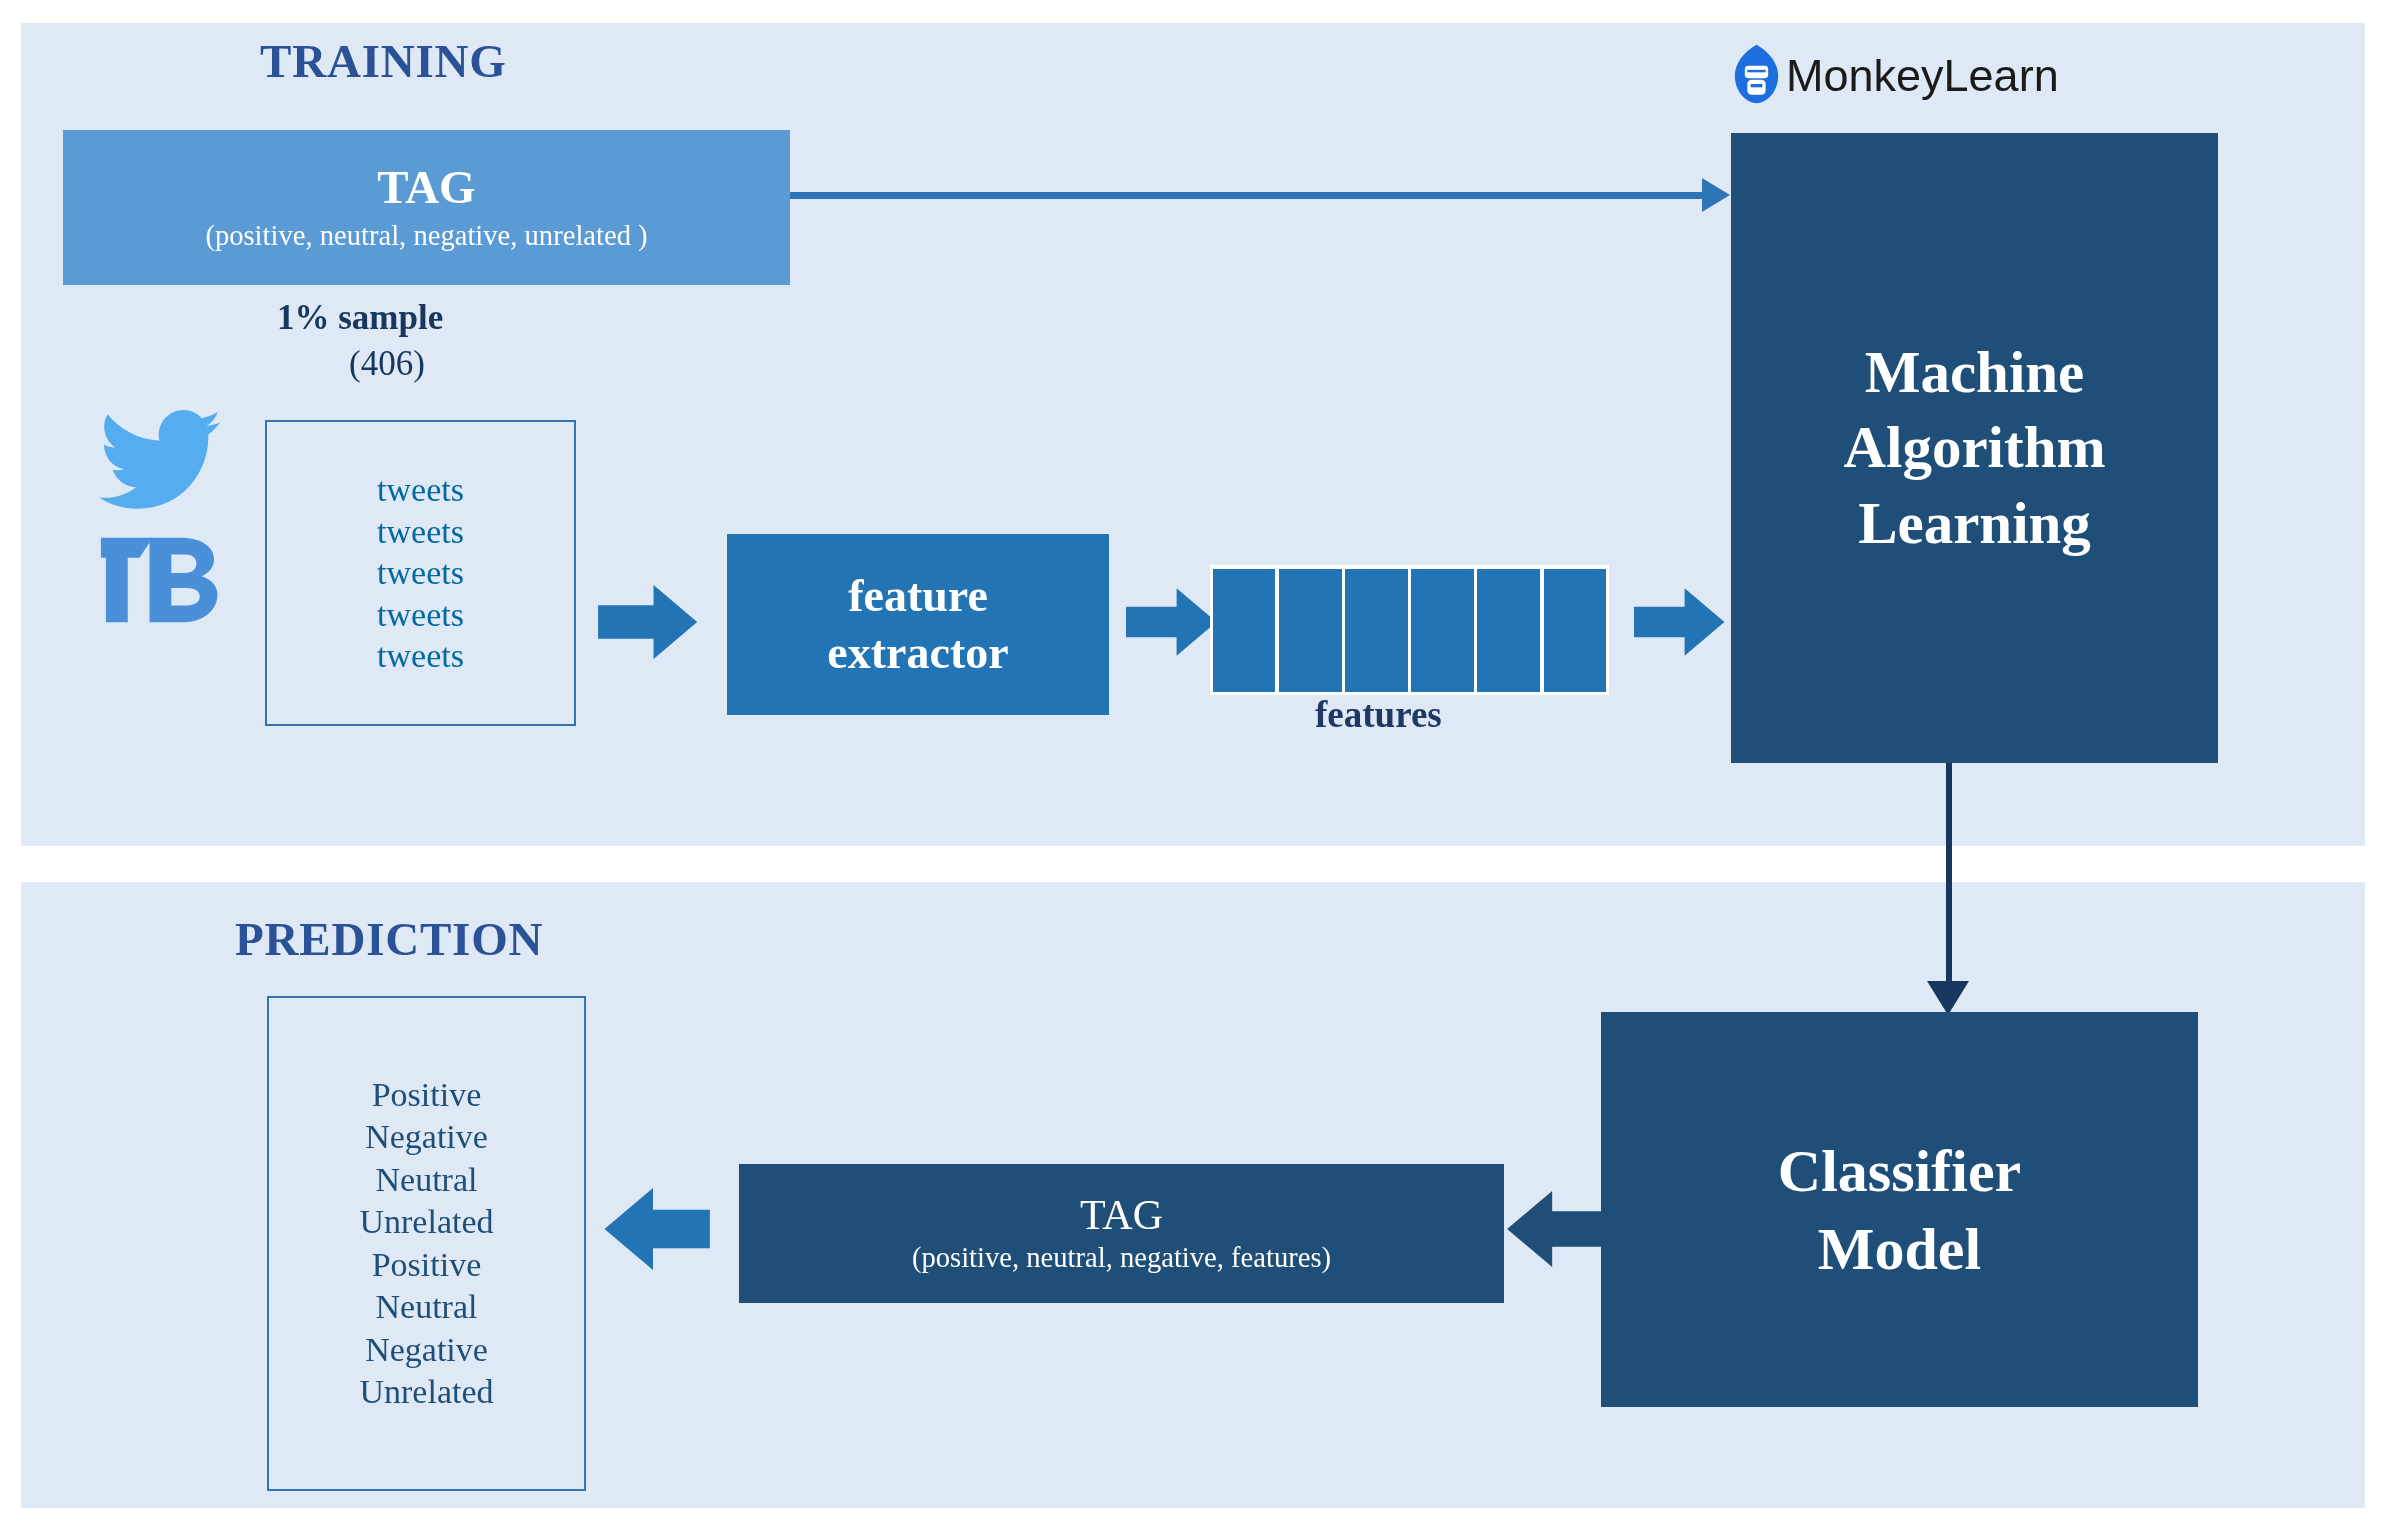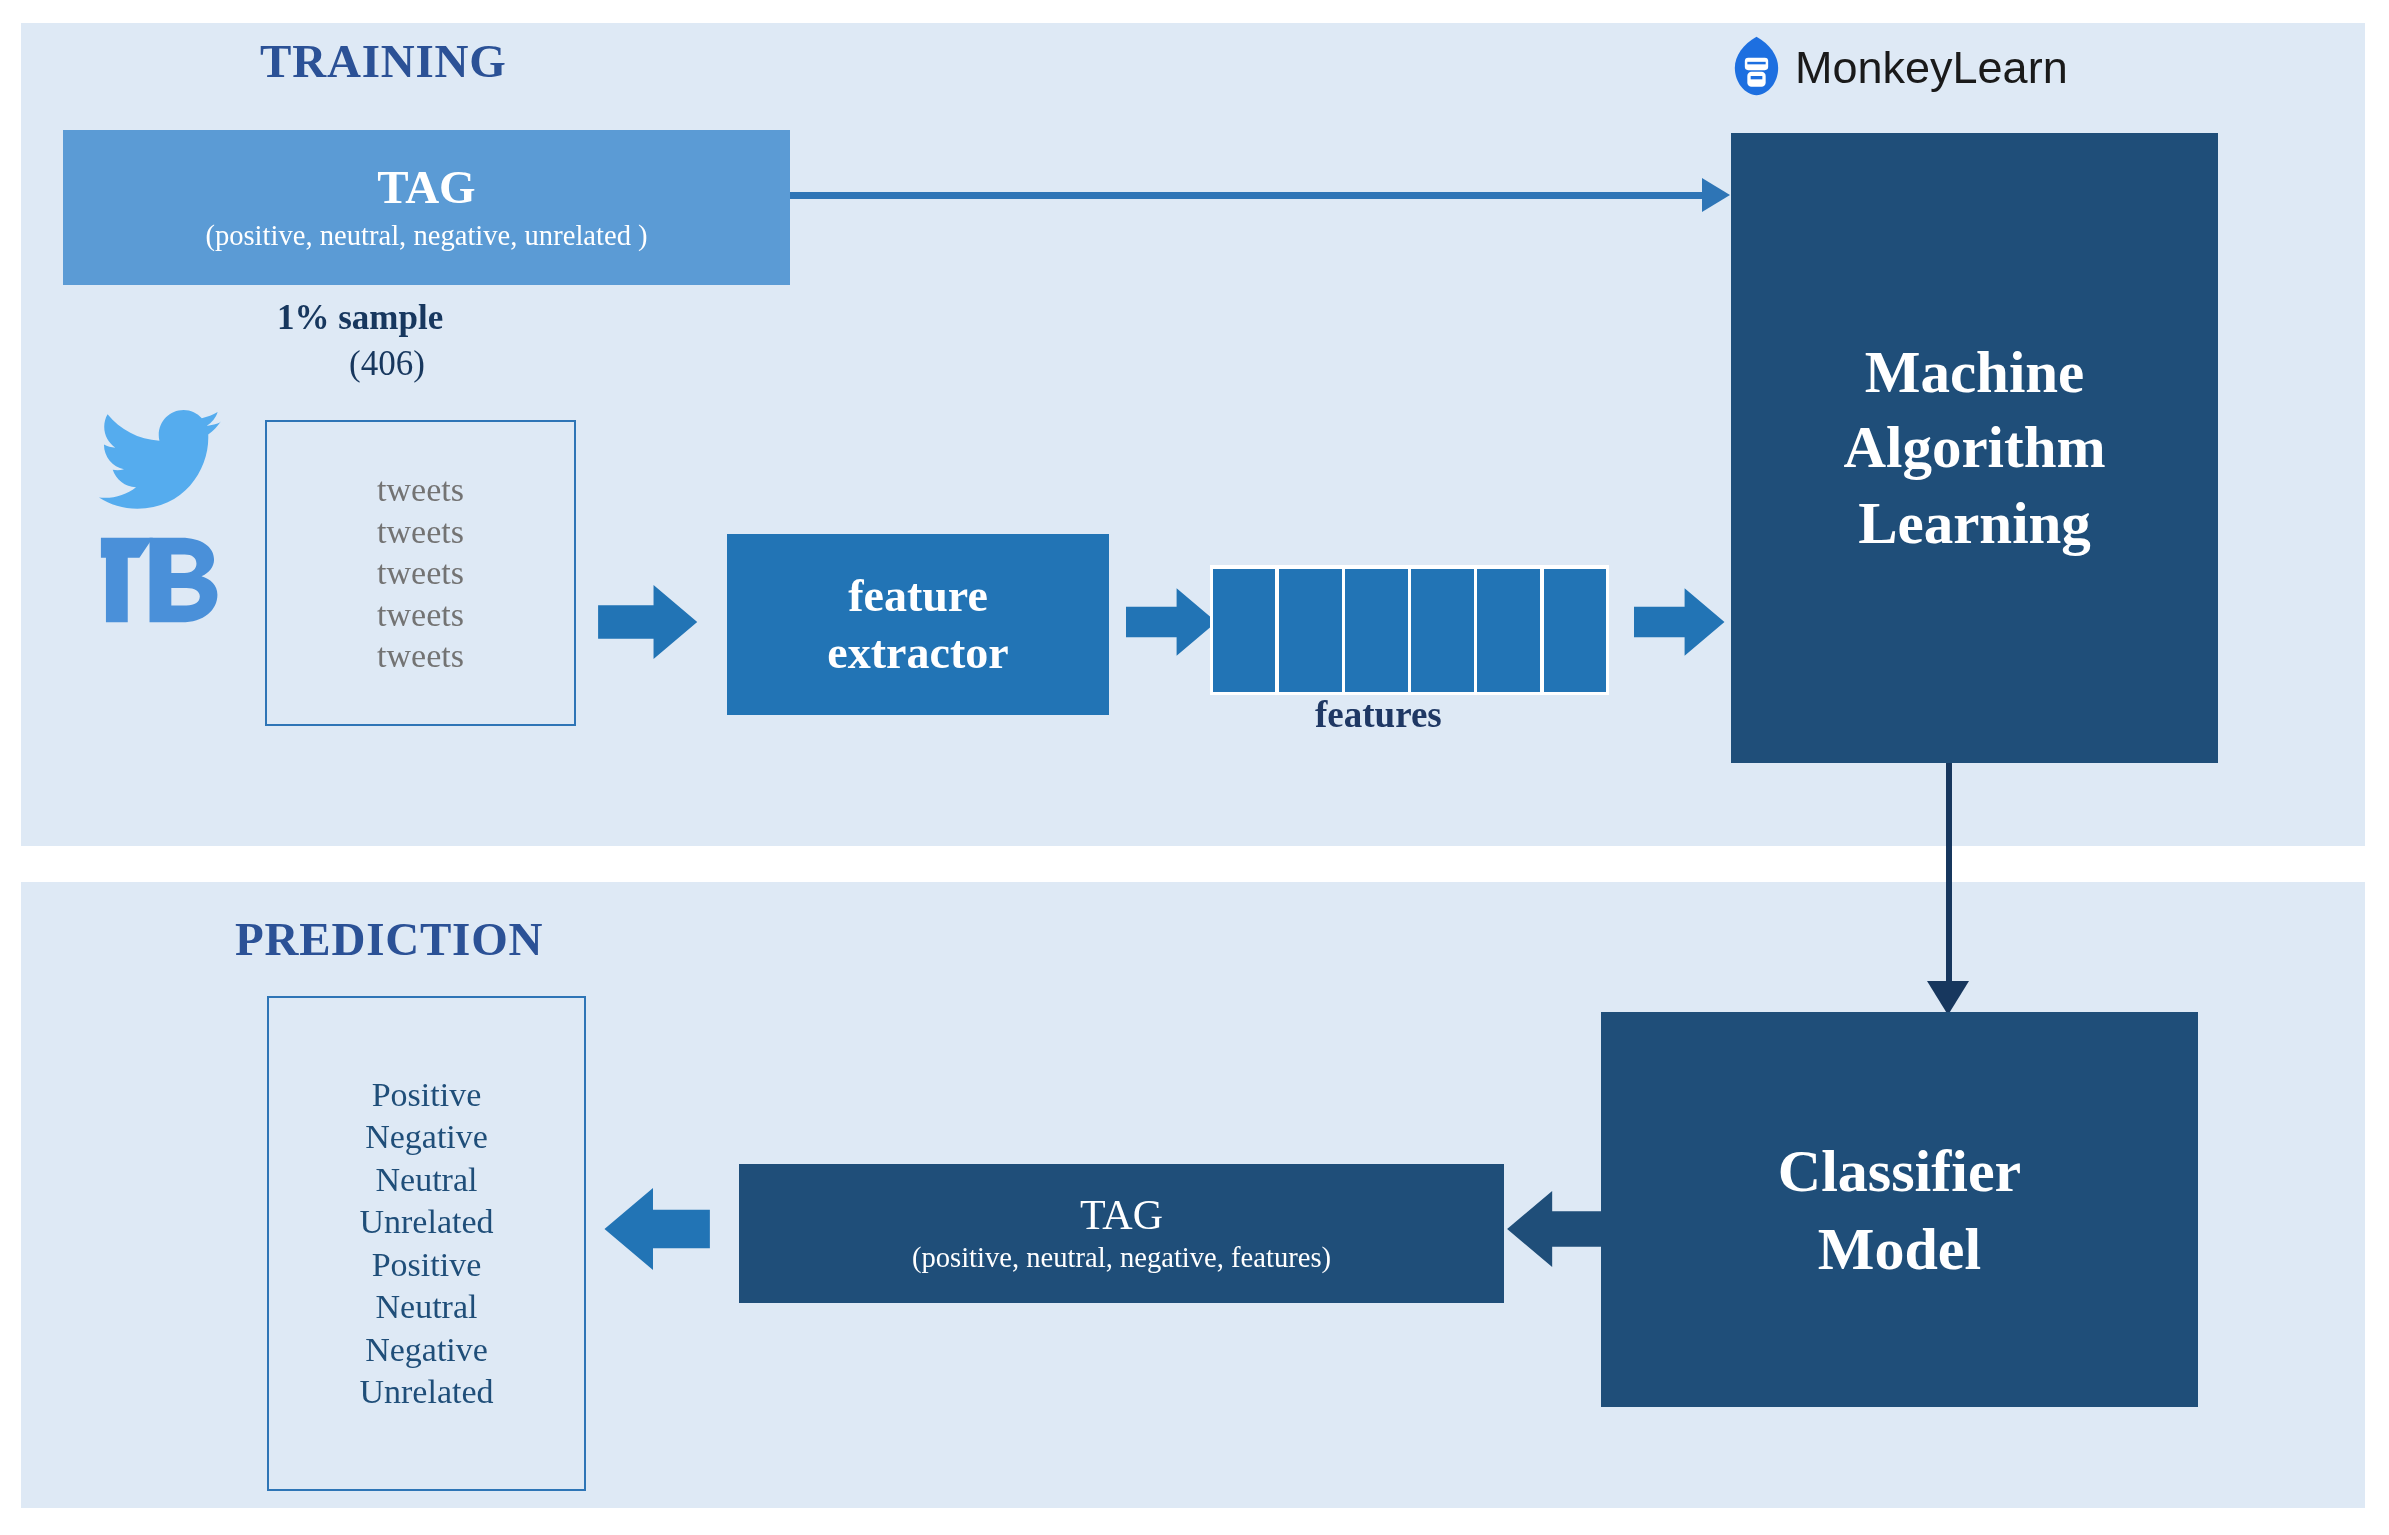--- a/index.html
+++ b/index.html
@@ -61,21 +61,21 @@
   
   #tweets-box {
     position: absolute;
     left: 265px; top: 420px; width: 307px; height: 302px;
     border: 2.5px solid #2e75b6;
     background: transparent;
     display: flex; flex-direction: column;
     align-items: center; justify-content: center;
   }
   #tweets-box .tweet-line {
-    font-size: 34px; color: #737373; line-height: 1.22;
+    font-size: 34px; color: #0369a1; line-height: 1.22;
   }
 
   
   .block-arrow {
     position: absolute;
   }
 
   
   #feature-extractor {
     position: absolute;
@@ -110,22 +110,22 @@
     position: absolute;
     left: 1731px; top: 133px; width: 487px; height: 630px;
     background: #1f4e79;
     display: flex; flex-direction: column;
     align-items: center; justify-content: center;
     color: #ffffff; font-weight: bold; font-size: 59px; line-height: 1.28;
   }
 
   
   #monkeylearn-brand {
-    position: absolute; left: 1733px; top: 36px;
-    display: flex; align-items: center; gap: 15px; text-align: center;
+    position: absolute; left: 1733px; top: 44px;
+    display: flex; align-items: center; gap: 6px; text-align: center;
   }
   #monkeylearn-label {
     font-family: "Liberation Sans", "DejaVu Sans", sans-serif;
     font-size: 45px; color: #1a1a1a;
   }
 
   
   #tag-to-ml-line {
     position: absolute; left: 790px; top: 192px; width: 916px; height: 6.7px;
     background: #2e75b6;

